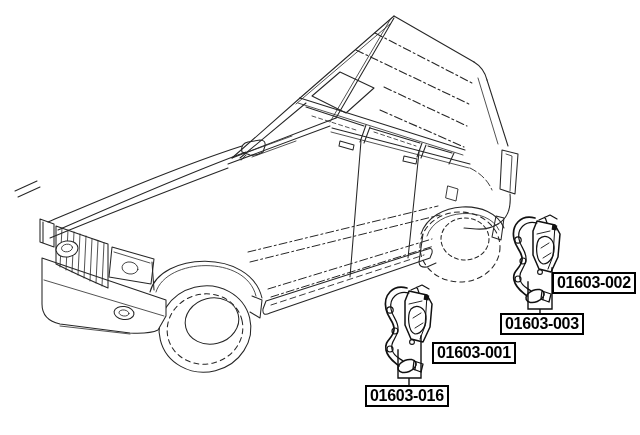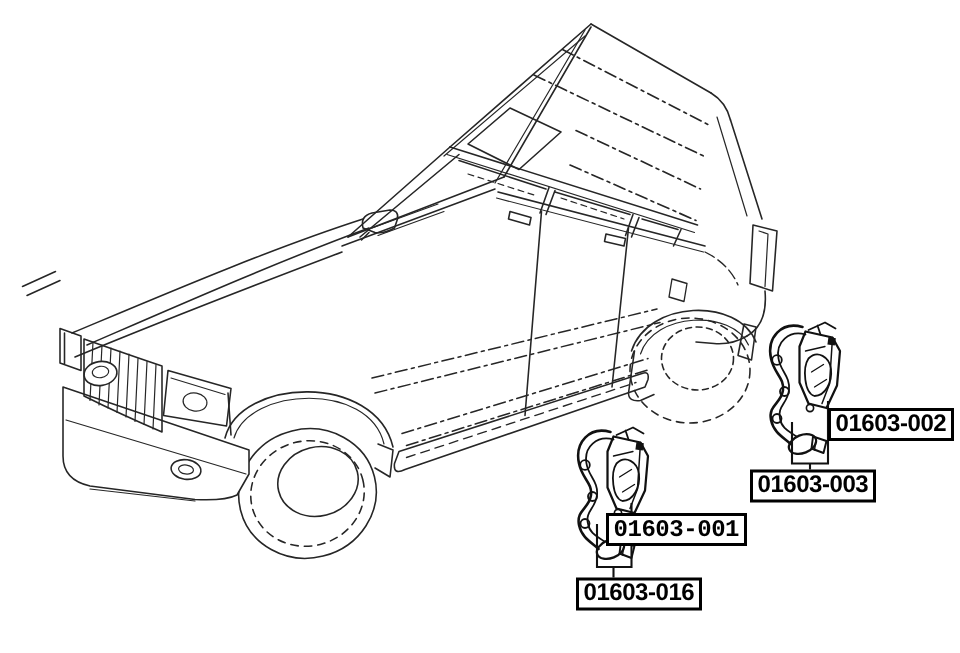--- a/index.html
+++ b/index.html
@@ -19,22 +19,22 @@
     font-family:"Liberation Sans", sans-serif;
     font-weight:bold;
     font-size:16px;
     line-height:16px;
     letter-spacing:-0.3px;
     padding:1px 3px;
     white-space:nowrap;
   }
   .lbl-002{left:552px;top:272px;}
   .lbl-015{left:500px;top:313px;}
-  .lbl-001{left:404px;top:342px;font-family:Liberation Mono, monospace;}
-  .lbl-016{left:384px;top:385px;}
+  .lbl-001{left:432px;top:342px;}
+  .lbl-016{left:365px;top:385px;}
 </style>
 </head>
 <body>
 
 <div class="canvas">
 
   <svg class="art" width="640" height="435" viewBox="0 0 640 435">
     <defs>
       <g id="abs-sensor" stroke="#111" fill="none" stroke-linecap="round" stroke-linejoin="round">
         <path d="M29,6 C15,2 5,13 8,27 C10,37 17,40 16,48 C15,57 6,58 8,68 C10,77 17,80 21,84" stroke-width="1.7"></path>

